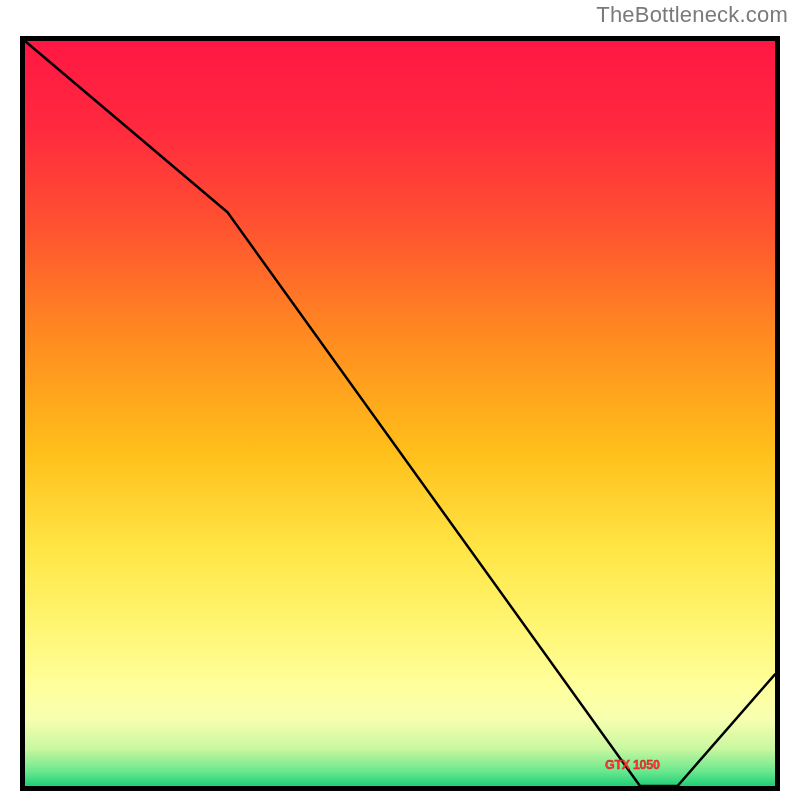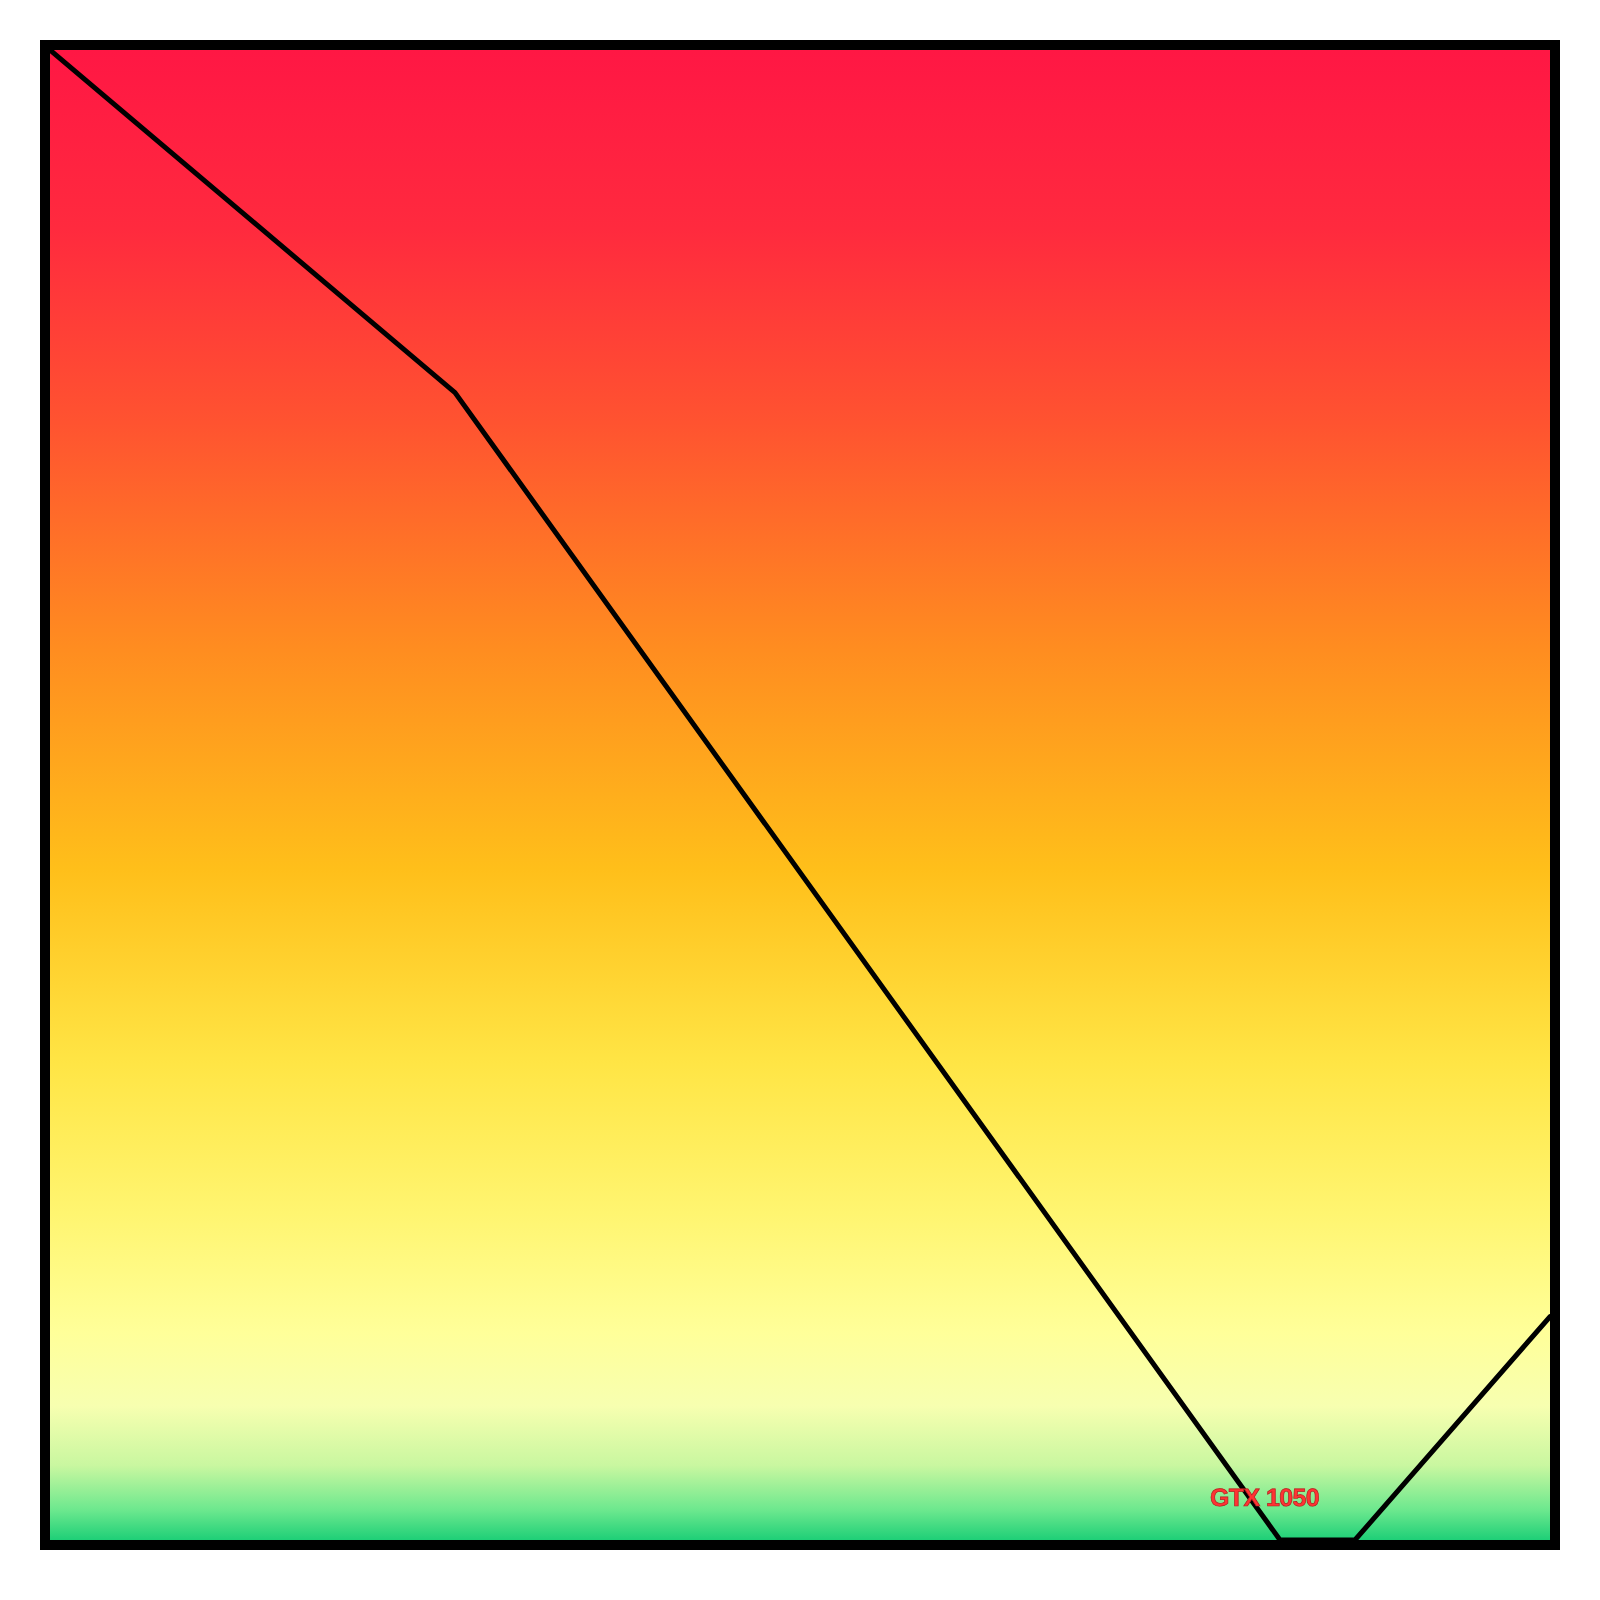--- a/index.html
+++ b/index.html
@@ -21,21 +21,21 @@
     right: 12px;
     font-family: Arial, Helvetica, sans-serif;
     font-size: 22px;
     color: #7a7a7a;
     font-weight: 400;
     letter-spacing: 0.2px;
   }
   .plot-frame {
     position: absolute;
     left: 20px;
-    top: 20px;
+    top: 36px;
     width: 760px;
     height: 755px;
     box-sizing: border-box;
     border: 5px solid #000;
   }
   svg.gradient {
     position: absolute;
     left: 0;
     top: 0;
     width: 100%;
@@ -58,20 +58,21 @@
     letter-spacing: -0.3px;
     stroke: #b02020;
     stroke-width: 0.35;
   }
 </style>
 </head>
 <body>
 
 <div class="stage">
 
+  <div class="watermark">TheBottleneck.com</div>
 
   <div class="plot-frame">
 
     <svg class="gradient" viewBox="0 0 750 745" preserveAspectRatio="none">
       <defs>
         <linearGradient id="bg-grad" x1="0" y1="0" x2="0" y2="1">
         <stop offset="0%" stop-color="#ff1744"></stop>
             <stop offset="12%" stop-color="#ff2a3e"></stop>
             <stop offset="25%" stop-color="#ff5330"></stop>
             <stop offset="40%" stop-color="#ff8c20"></stop>

